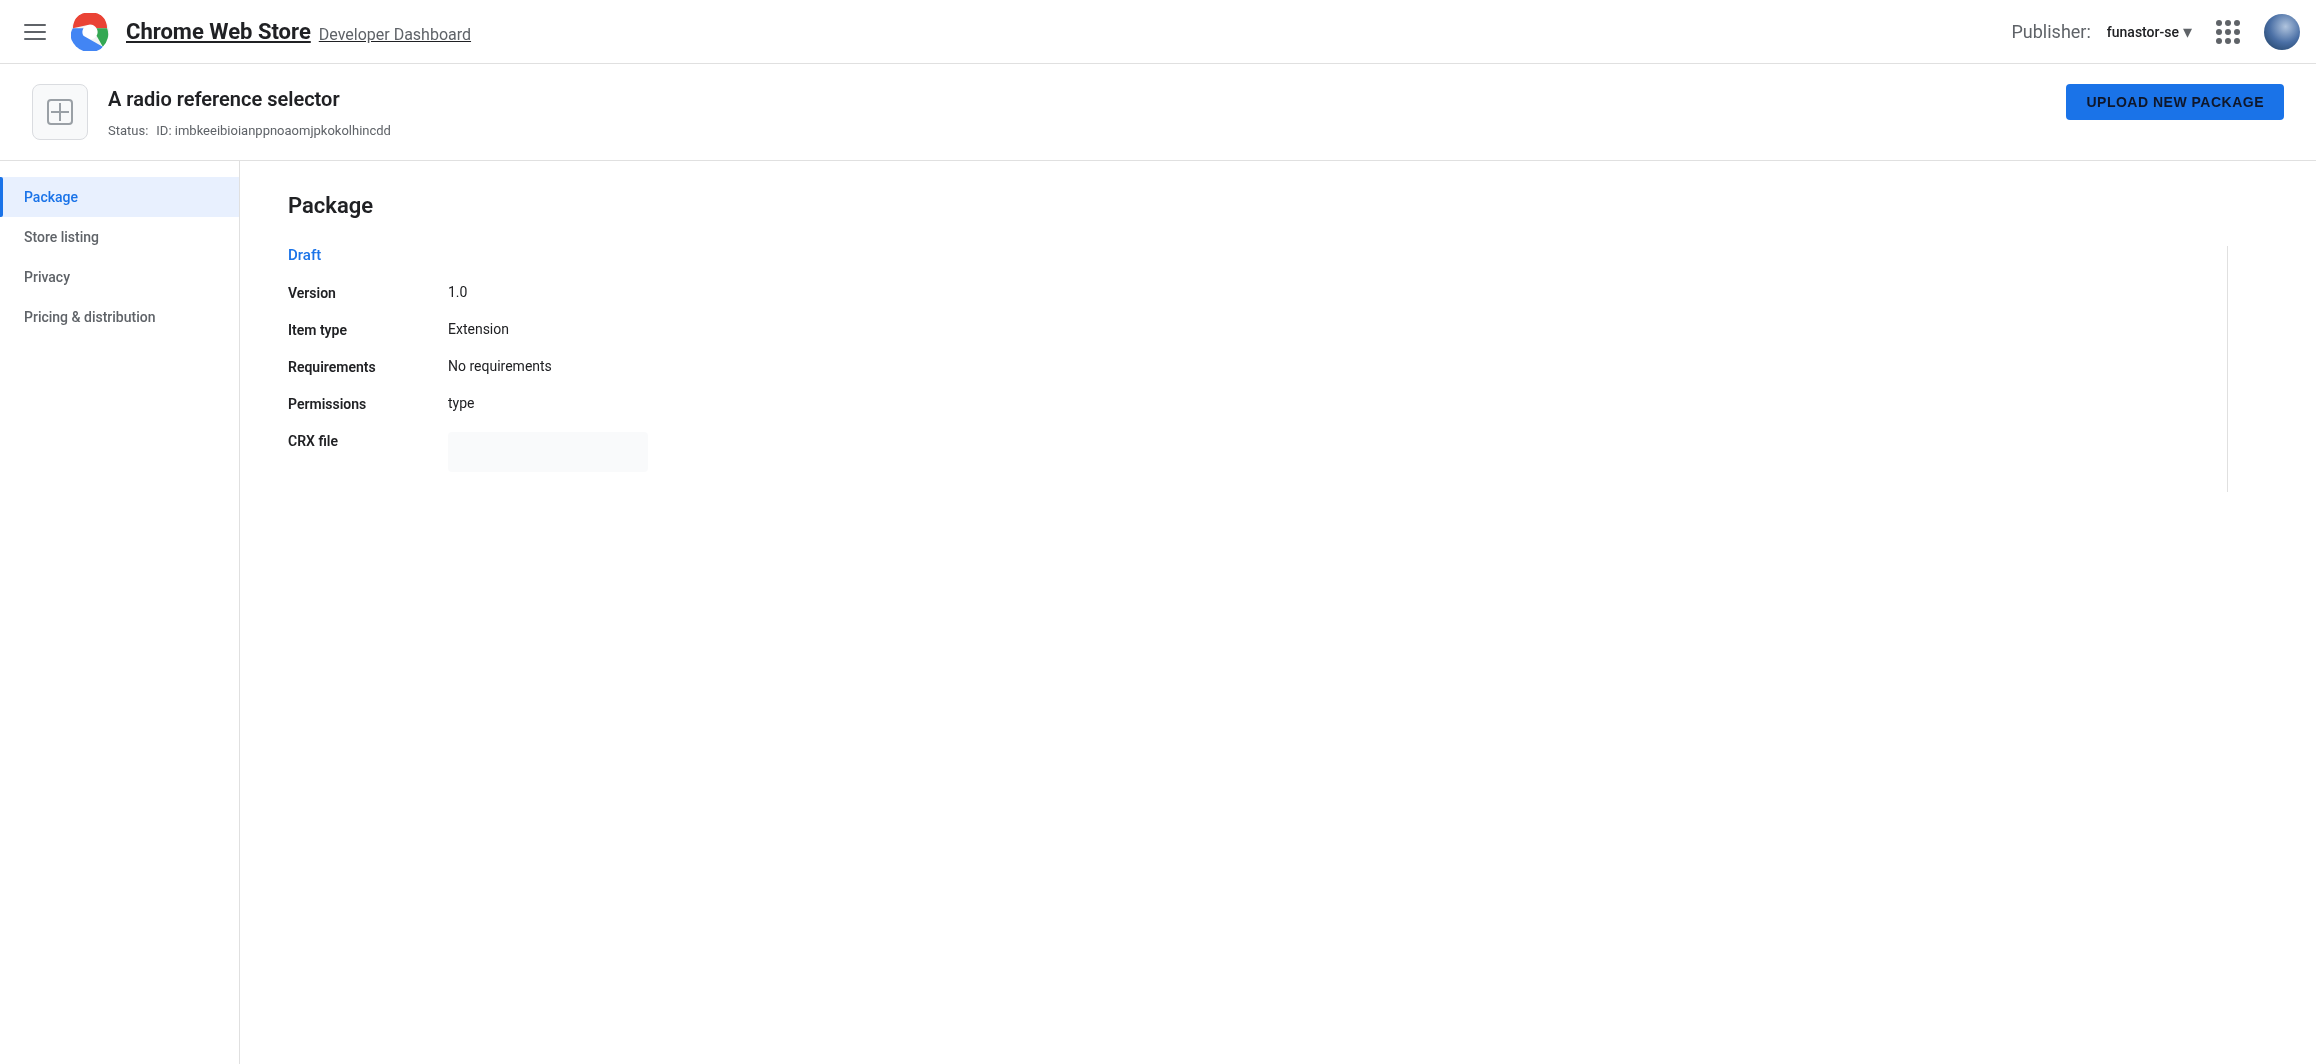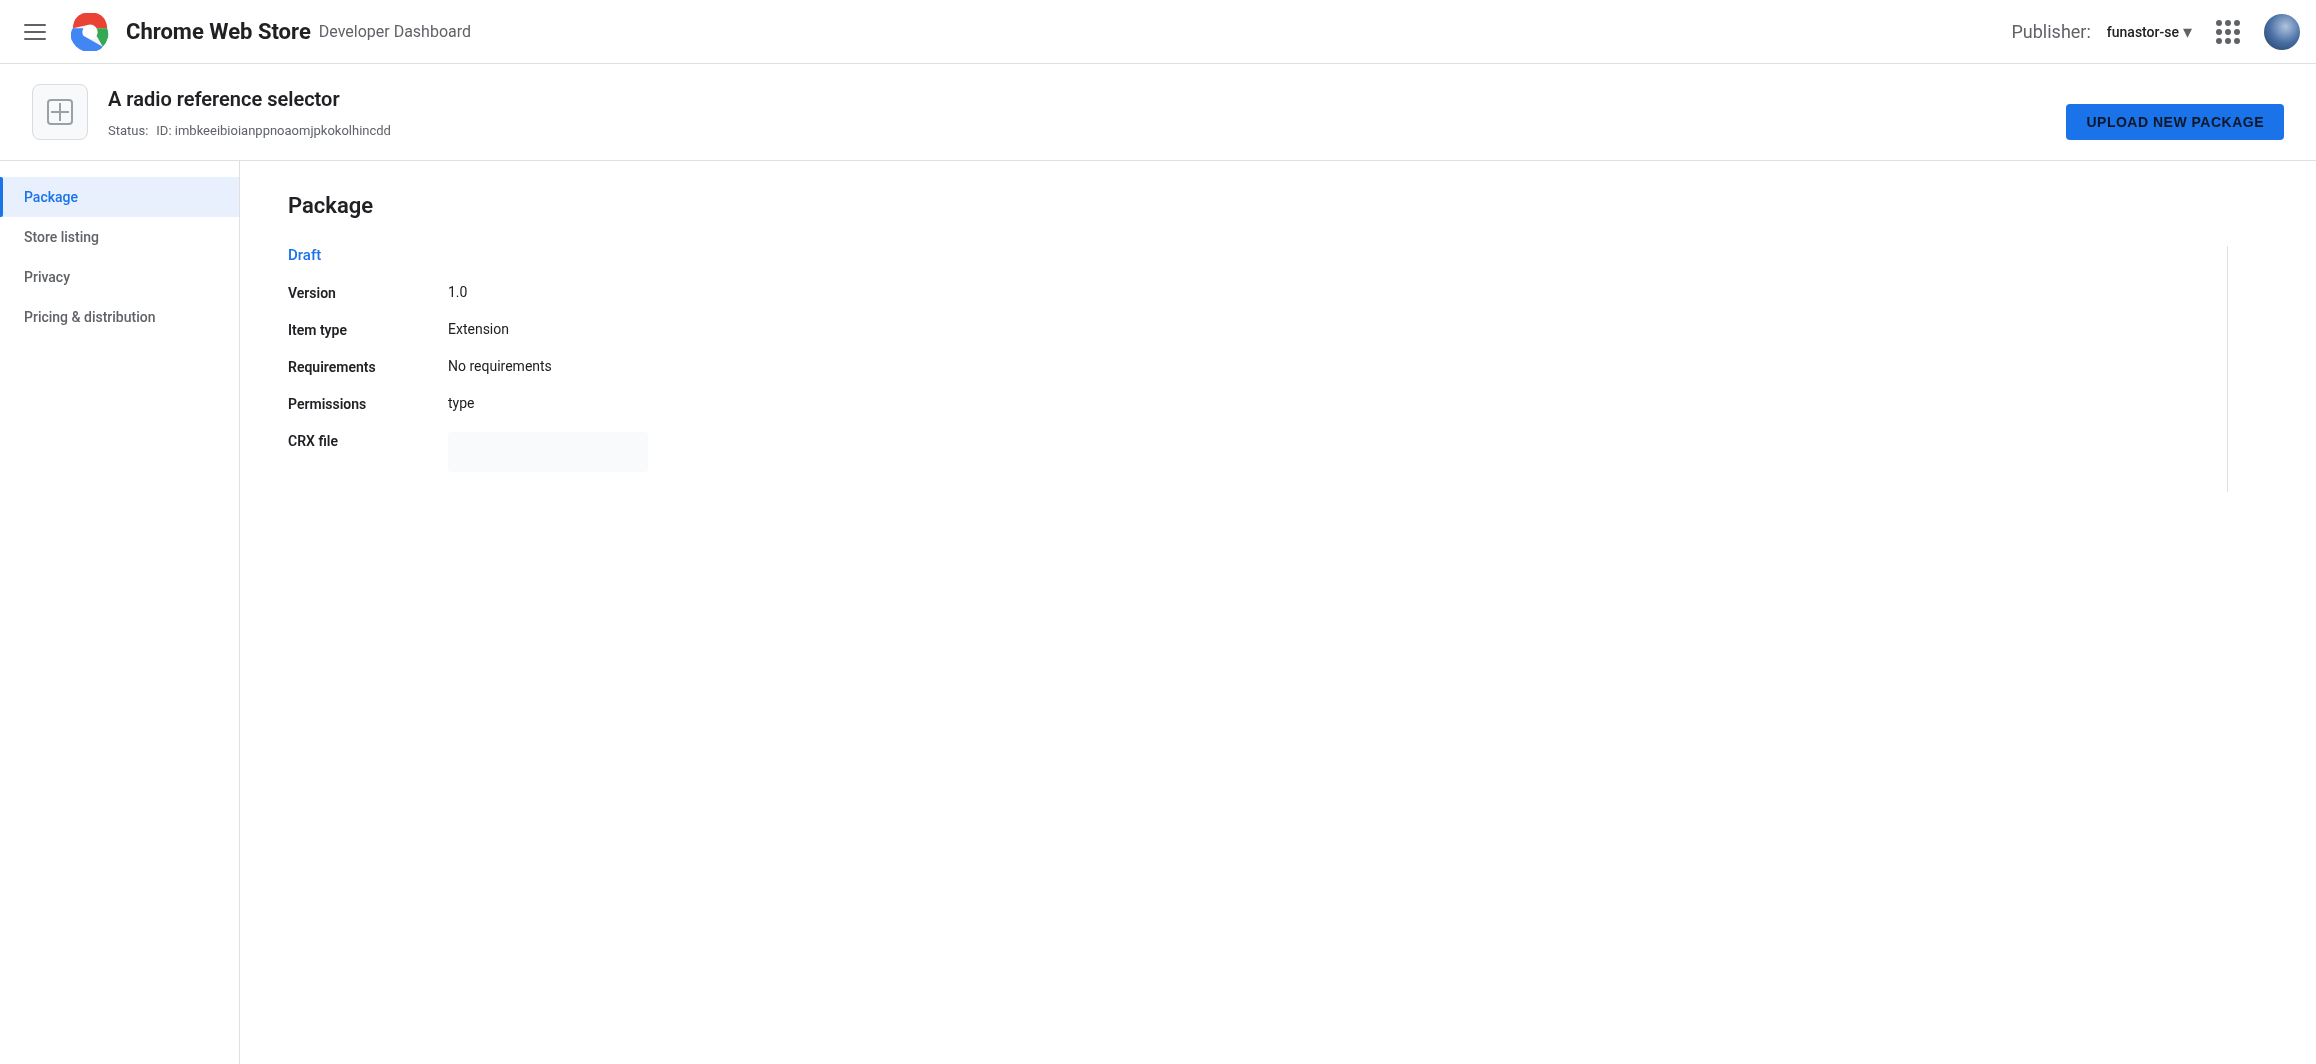--- a/index.html
+++ b/index.html
@@ -51,22 +51,23 @@
       align-items: center;
       justify-content: center;
       flex-shrink: 0;
     }
     .chrome-logo svg {
       width: 38px;
       height: 38px;
     }
     .nav-title {
       display: flex;
-      align-items: center;
+      align-items: flex-end;
       gap: 8px;
+      text-decoration: underline;
     }
     .nav-title-main {
       font-size: 22px;
       font-weight: 700;
       color: #202124;
     }
     .nav-title-sub {
       font-size: 16px;
       font-weight: 400;
       color: #5f6368;
@@ -123,21 +124,21 @@
       height: 100%;
       background: radial-gradient(circle at 60% 35%, #b0c4de, #4a6fa5 50%, #1a3a5c);
     }
 
     
     .header-bar {
       background: #fff;
       border-bottom: 1px solid #e0e0e0;
       padding: 20px 32px;
       display: flex;
-      align-items: flex-end;
+      align-items: flex-start;
       justify-content: space-between;
     }
     .header-left {
       display: flex;
       align-items: center;
       gap: 20px;
     }
     .extension-icon {
       width: 56px;
       height: 56px;

